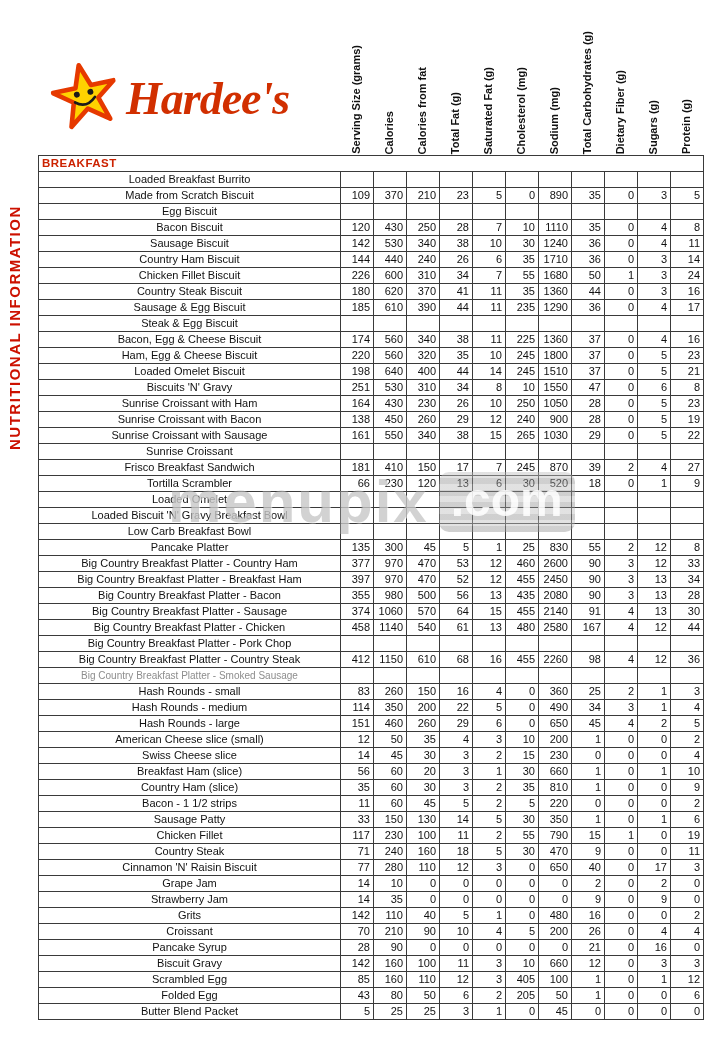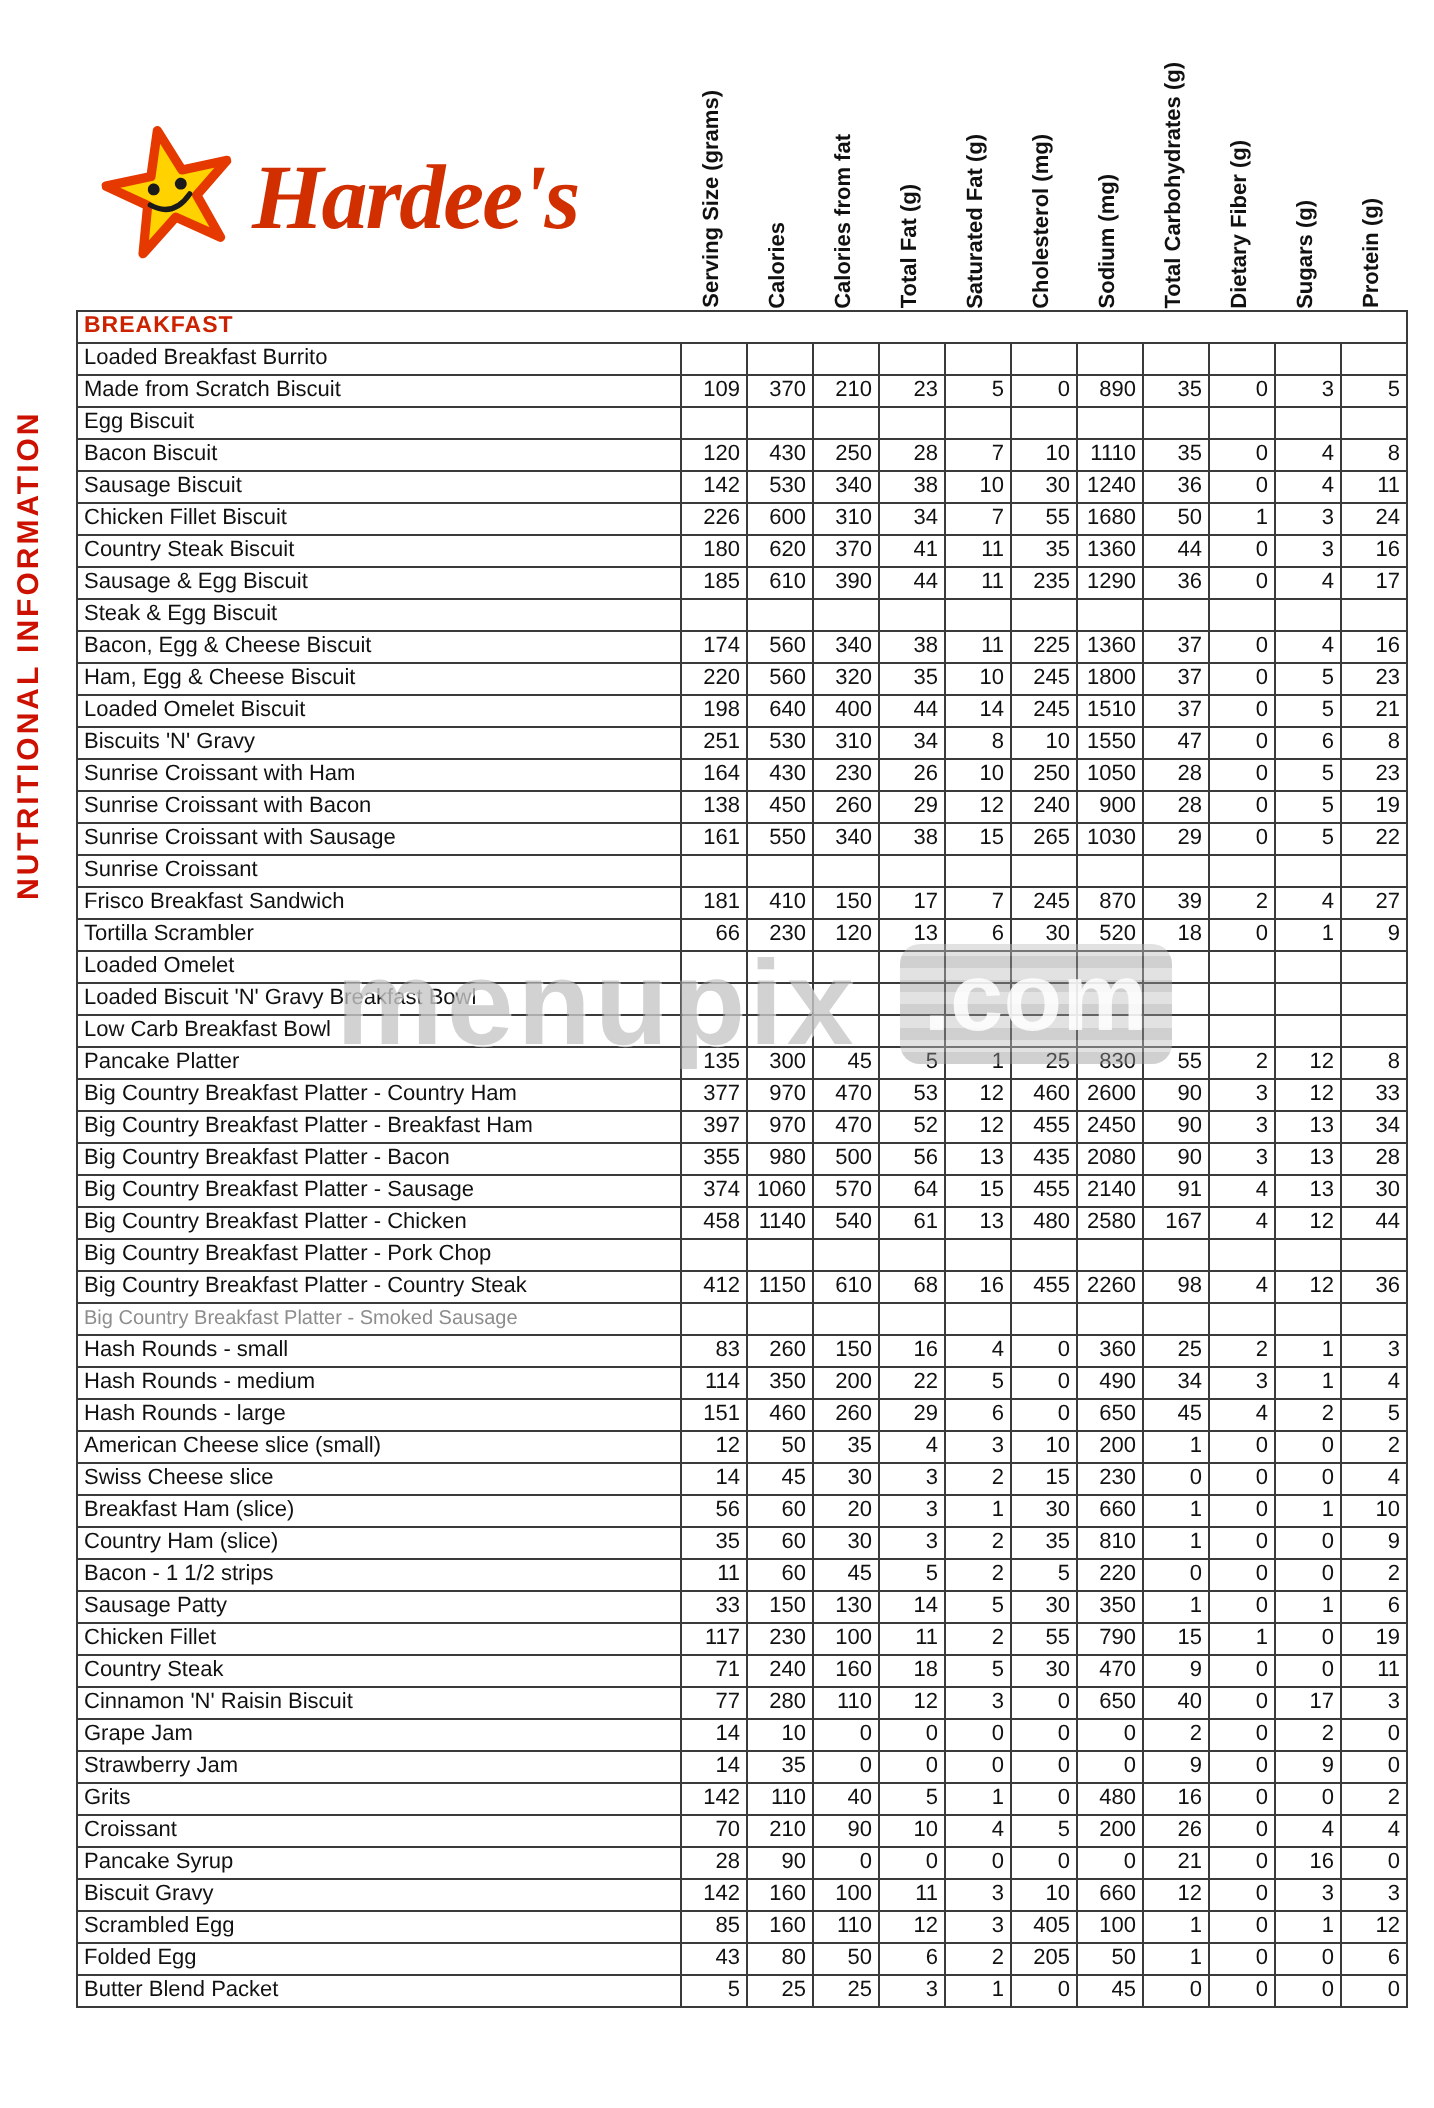--- a/index.html
+++ b/index.html
@@ -85,21 +85,21 @@
     padding-left: 14px;
   }
   table.nutrition td, table.nutrition th {
     border: 1px solid #3a3a3a;
     height: 15px;
     line-height: 15px;
     padding: 0 3px;
     overflow: hidden;
     white-space: nowrap;
   }
-  td.name-cell { text-align: left; }
+  td.name-cell { text-align: center; }
   td.num-cell { text-align: right; padding-right: 4px; }
   th.section-cell {
     text-align: left;
     color: #cc2200;
     font-weight: 700;
     font-size: 11.5px;
     letter-spacing: 0.5px;
   }
   tr.muted td { color: #8d8d8d; font-size: 10px; }
 
@@ -115,21 +115,21 @@
   }
   .watermark .wm-text {
     font-weight: 800;
     font-size: 60px;
     letter-spacing: 2px;
     color: rgba(165,165,165,0.50);
     text-shadow: 1px 1px 0 rgba(255,255,255,0.6);
     line-height: 1;
   }
   .watermark .wm-box {
-    margin-left: 21px;
+    margin-left: 10px;
     border-radius: 10px;
     padding: 4px 12px 8px 12px;
     background: repeating-linear-gradient(
       0deg,
       rgba(150,150,150,0.45) 0px, rgba(150,150,150,0.45) 6px,
       rgba(190,190,190,0.45) 6px, rgba(190,190,190,0.45) 12px
     );
     font-weight: 800;
     font-size: 48px;
     color: rgba(255,255,255,0.85);
@@ -276,20 +276,34 @@
           <td class="num-cell">38</td>
           <td class="num-cell">10</td>
           <td class="num-cell">30</td>
           <td class="num-cell">1240</td>
           <td class="num-cell">36</td>
           <td class="num-cell">0</td>
           <td class="num-cell">4</td>
           <td class="num-cell">11</td>
         </tr>
         <tr>
+          <td class="name-cell">Country Ham Biscuit</td>
+          <td class="num-cell">144</td>
+          <td class="num-cell">440</td>
+          <td class="num-cell">240</td>
+          <td class="num-cell">26</td>
+          <td class="num-cell">6</td>
+          <td class="num-cell">35</td>
+          <td class="num-cell">1710</td>
+          <td class="num-cell">36</td>
+          <td class="num-cell">0</td>
+          <td class="num-cell">3</td>
+          <td class="num-cell">14</td>
+        </tr>
+        <tr>
           <td class="name-cell">Chicken Fillet Biscuit</td>
           <td class="num-cell">226</td>
           <td class="num-cell">600</td>
           <td class="num-cell">310</td>
           <td class="num-cell">34</td>
           <td class="num-cell">7</td>
           <td class="num-cell">55</td>
           <td class="num-cell">1680</td>
           <td class="num-cell">50</td>
           <td class="num-cell">1</td>

